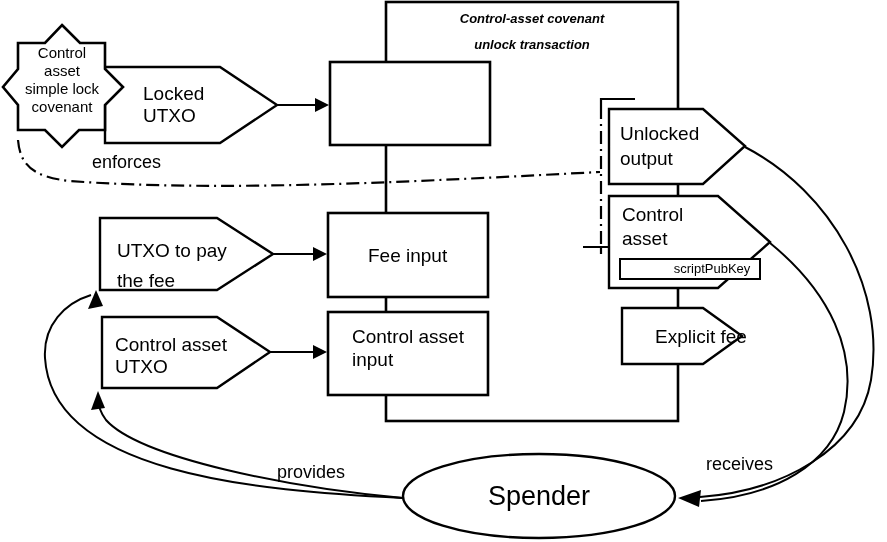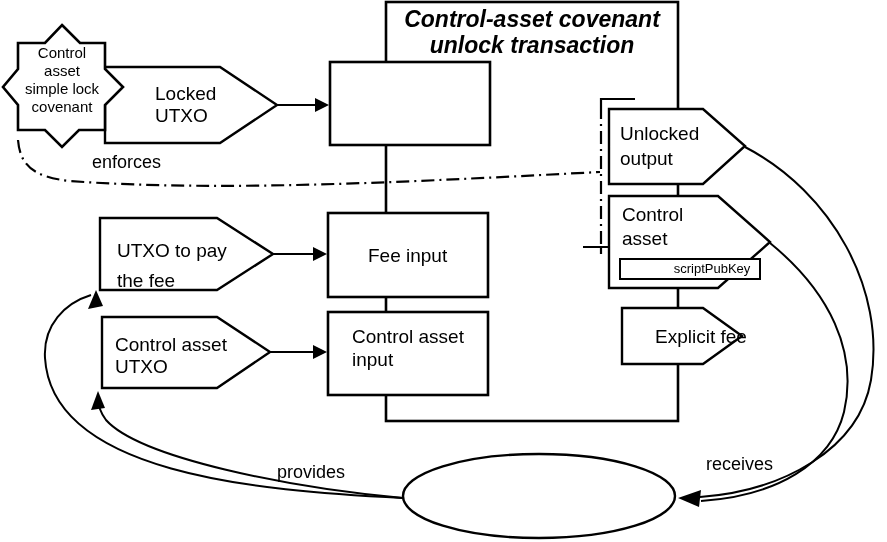--- a/index.html
+++ b/index.html
@@ -23,21 +23,21 @@
     font-size: 19px;
     line-height: 23px;
     color: #000;
   }
   .star-lbl {
     font-size: 15px;
     line-height: 18px;
     text-align: center;
   }
   .title-lbl {
-    font-size: 23px;
+    font-size: 13px;
     line-height: 26px;
     font-weight: bold;
     font-style: italic;
     text-align: center;
   }
   .edge-lbl {
     font-size: 18px;
     line-height: 20px;
   }
   .spender-lbl {
@@ -106,21 +106,21 @@
   </svg>
 
   <div class="lbl title-lbl" style="left:388px; top:6px; width:288px;">Control-asset covenant
 unlock transaction</div>
 
   <div class="lbl star-lbl" style="left:6px; top:44px; width:112px;">Control
 asset
 simple lock
 covenant</div>
 
-  <div class="lbl" style="left:143px; top:83px; line-height:22px;margin-left:12px;">Locked
+  <div class="lbl" style="left:143px; top:83px; line-height:22px;">Locked
 UTXO</div>
 
 
   <div class="lbl" style="left:117px; top:236px; line-height:30px;">UTXO to pay
 the fee</div>
 
   <div class="lbl" style="left:368px; top:244px;">Fee input</div>
 
   <div class="lbl" style="left:115px; top:334px; line-height:22px;">Control asset
 UTXO</div>
@@ -131,20 +131,21 @@
   <div class="lbl" style="left:620px; top:121px; line-height:25px;">Unlocked
 output</div>
 
   <div class="lbl" style="left:622px; top:203px; line-height:24px;">Control
 asset</div>
 
   <div class="spk-box">scriptPubKey</div>
 
   <div class="lbl" style="left:627px; top:325px;margin-left:28px;">Explicit fee</div>
 
+  <div class="lbl spender-lbl" style="left:403px; top:481px; width:272px;">Spender</div>
 
   <div class="lbl edge-lbl" style="left:92px; top:152px;">enforces</div>
 
   <div class="lbl edge-lbl" style="left:277px; top:462px;">provides</div>
 
   <div class="lbl edge-lbl" style="left:706px; top:454px;">receives</div>
 
 </div>
 
 </body></html>

